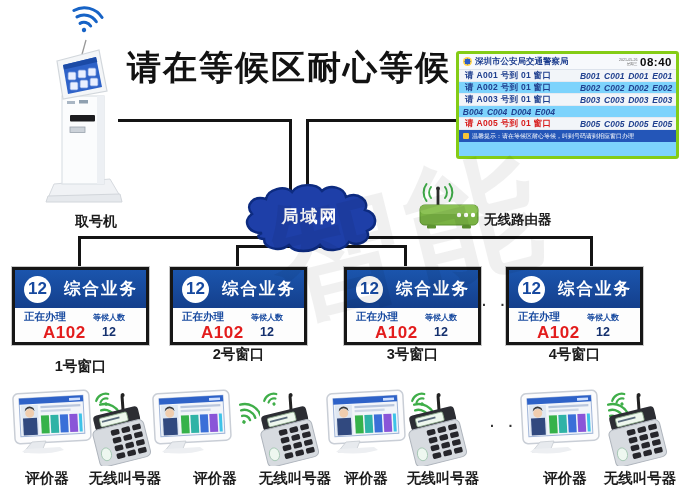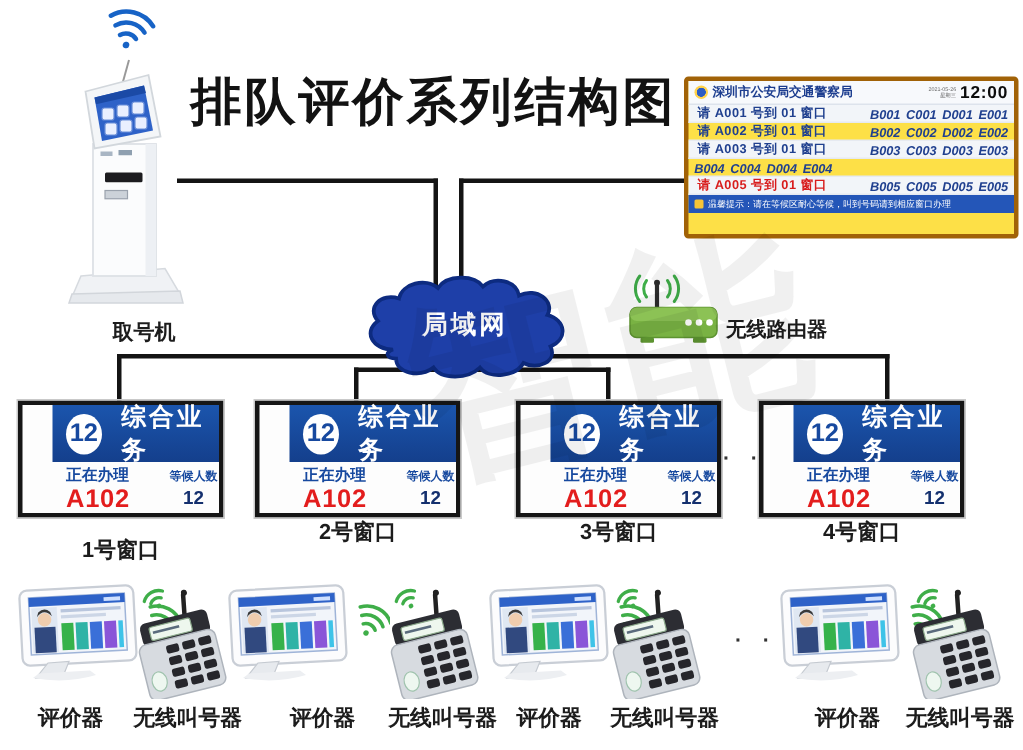--- a/index.html
+++ b/index.html
@@ -23,21 +23,21 @@
     color:#000; opacity:0.055; transform:rotate(-14deg); pointer-events:none;
     z-index:40; white-space:nowrap; letter-spacing:10px;
   }
 
   
   .lbl { position:absolute; font-size:14px; font-weight:600; color:#1c1c1c; white-space:nowrap; }
 
   
   .lcd {
     position:absolute; left:456px; top:51px; width:223px; height:108px;
-    background:#fde047; border:3px solid #a16207; border-radius:3px; z-index:5;
+    background:#7dd3fc; border:3px solid #84cc16; border-radius:3px; z-index:5;
   }
   .lcd-head { height:16px; display:flex; align-items:center; padding:0 4px; background:#f7f9fc; border-bottom:1px solid #dde3ec; }
   .lcd-badge { width:9px; height:9px; border-radius:50%; background:radial-gradient(circle,#2b5cc4 0 45%, #ffd24a 50% 100%); flex:0 0 auto; }
   .lcd-org { font-size:8.5px; font-weight:700; color:#1c3d8f; margin-left:3px; white-space:nowrap; flex:1; }
   .lcd-date { text-align:right; margin-right:2px; line-height:4px; }
   .lcd-date span { display:block; font-size:4px; color:#666; transform:scale(0.9); }
   .lcd-time { font-size:11.5px; font-weight:800; color:#0c0c0c; letter-spacing:0.5px; }
   .lcd-cols { height:13px; background:#1c3d8f; color:#fff; display:flex; align-items:center; font-size:9px; font-weight:700; }
   .lcd-cols span:first-child { width:54%; text-align:center; }
   .lcd-cols span:last-child  { width:46%; text-align:center; }
@@ -52,29 +52,29 @@
   
   .cloud-wrap { position:absolute; left:240px; top:181px; width:140px; height:74px; z-index:6; }
   .cloud-label { position:absolute; left:240px; top:181px; width:140px; height:70px; display:flex; align-items:center; justify-content:center; color:#fff; font-size:17px; font-weight:700; letter-spacing:2px; z-index:7; }
 
   
   .router { position:absolute; left:416px; top:182px; width:66px; height:52px; z-index:6; }
 
   
   .win {
     position:absolute; top:267px; width:137px; height:78px; background:#fdfdfd;
-    border:3px solid #161616; outline:1px solid #c9c9c9; z-index:5;padding-left:20px;
+    border:3px solid #161616; outline:1px solid #c9c9c9; z-index:5;
   }
   .win-top { height:38px; background:linear-gradient(#1b55ad,#143f8c); display:flex; align-items:center; }
   .win-circle { width:27px; height:27px; border-radius:50%; background:#fff; color:#17499f; font-weight:800; font-size:17px; display:flex; align-items:center; justify-content:center; margin-left:9px; }
   .win-service { color:#fff; font-weight:800; font-size:16.5px; margin-left:13px; letter-spacing:2px; }
   .win-bottom { position:relative; height:34px; }
   .win-now { position:absolute; left:9px; top:2px; }
   .win-now-label { font-size:10.5px; font-weight:800; color:#17499f; }
-  .win-now-value { font-size:17px; font-weight:800; color:#e31d1d; line-height:1.0; letter-spacing:0.5px; }
+  .win-now-value { font-size:17px; font-weight:800; color:#e31d1d; line-height:1.0; letter-spacing:0.5px;margin-left:19px; }
   .win-wait { position:absolute; left:70px; top:4px; width:48px; text-align:center; }
   .win-wait-label { font-size:8px; font-weight:700; color:#17499f; }
   .win-wait-value { font-size:12.5px; font-weight:800; color:#14306e; margin-top:2px; }
   .win-label { position:absolute; top:345px; width:137px; text-align:center; font-size:14.5px; font-weight:600; color:#1c1c1c; }
 
   .dots { position:absolute; color:#333; font-size:14px; font-weight:700; letter-spacing:5px; white-space:nowrap; }
 
   
   .dev { position:absolute; z-index:5; }
   .dev-label { position:absolute; top:469px; transform:translateX(-50%); font-size:14.5px; font-weight:600; color:#1c1c1c; white-space:nowrap; }
@@ -88,21 +88,21 @@
   <div class="ln" style="left:289px; top:119px; width:3px; height:75px;"></div>
   <div class="ln" style="left:306px; top:119px; width:151px; height:3px;"></div>
   <div class="ln" style="left:306px; top:119px; width:3px; height:75px;"></div>
   <div class="ln" style="left:78px; top:236px; width:515px; height:3px;"></div>
   <div class="ln" style="left:78px; top:236px; width:3px; height:33px;"></div>
   <div class="ln" style="left:590px; top:236px; width:3px; height:33px;"></div>
   <div class="ln" style="left:236px; top:245px; width:171px; height:3px;"></div>
   <div class="ln" style="left:236px; top:245px; width:3px; height:24px;"></div>
   <div class="ln" style="left:404px; top:245px; width:3px; height:24px;"></div>
 
-  <div class="title">排队评价系列结构图</div>
+  <div class="title">请在等候区耐心等候</div>
 
   <svg class="abs" style="left:64px; top:2px; z-index:5;" width="40" height="34" viewBox="0 0 40 34">
     <g transform="rotate(14 20 28)" stroke="#1763c6" stroke-width="3" fill="none" stroke-linecap="round">
       <circle cx="20" cy="28" r="2.2" fill="#1763c6" stroke="none"></circle>
       <path d="M14.5 22.5 a8 8 0 0 1 11 0"></path>
       <path d="M10 17 a14.5 14.5 0 0 1 20 0"></path>
       <path d="M5.5 11.5 a21 21 0 0 1 29 0"></path>
     </g>
   </svg>
 
@@ -132,21 +132,21 @@
   <div class="lbl" style="left:75px; top:213px;">取号机</div>
 
   <div class="lcd">
     <div class="lcd-head">
       <span class="lcd-badge"></span>
       <span class="lcd-org">深圳市公安局交通警察局</span>
       <span class="lcd-date">
         <span>2021-05-26</span>
         <span>星期三</span>
       </span>
-      <span class="lcd-time">12:00</span>
+      <span class="lcd-time">08:40</span>
     </div>
     <div class="lcd-row">
       <span class="lcd-call">请 A001 号到 01 窗口</span>
       <span class="lcd-codes">
           <i>B001</i>
           <i>C001</i>
           <i>D001</i>
           <i>E001</i>
         </span>
     </div>

